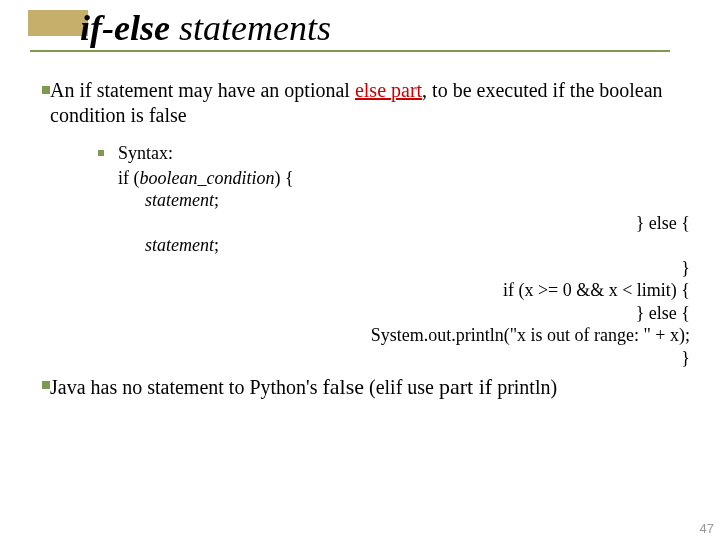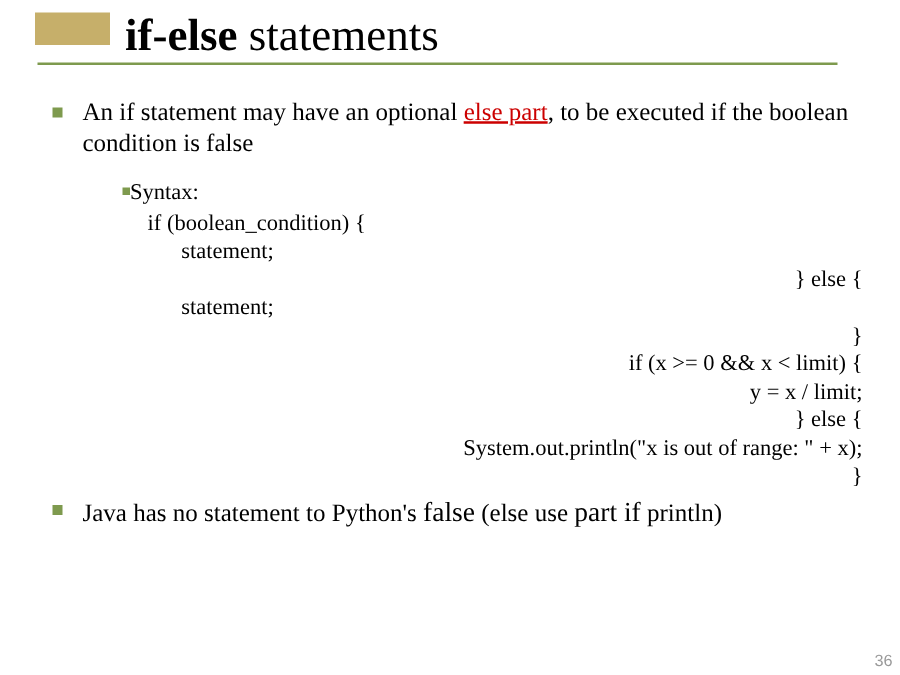--- a/index.html
+++ b/index.html
@@ -28,23 +28,24 @@
     top: 0;
     left: 0;
     width: 60px;
     height: 26px;
     background: #c6af6a;
   }
   .title-text {
     position: relative;
     font-size: 36px;
     line-height: 1.05;
-    padding-left: 72px;
+    padding-left: 52px;
     padding-top: 0px;
     white-space: nowrap;
+    font-style: italic;
   }
   .title-if {
     font-family: "Comic Sans MS", "Comic Sans", cursive;
     font-weight: bold;
   }
   .underline {
     position: absolute;
     left: 30px;
     top: 50px;
     width: 640px;
@@ -63,41 +64,41 @@
   .bullet-sq {
     width: 8px;
     height: 8px;
     background: #7e9a4e;
     display: inline-block;
     flex: 0 0 auto;
   }
   .row-l1 {
     display: flex;
     align-items: flex-start;
-    gap: 16px;
     margin-bottom: 8px;
   }
   .row-l1 .bullet-sq { margin-top: 8px; }
   .row-l2 {
     display: flex;
     align-items: flex-start;
+    gap: 14px;
     margin-left: 56px;
     margin-bottom: 2px;
     font-size: 18px;
   }
   .row-l2 .bullet-sq { width:6px; height:6px; margin-top: 8px; }
   .sublines {
     margin-left: 76px;
     font-size: 18px;
     line-height: 1.25;
   }
   .sublines div { white-space: pre; }
 
   .kw { font-family: "Comic Sans MS","Comic Sans",cursive; text-align: right; }
-  .ital { }
+  .ital { font-style: italic; }
   .red { color: #cc0000; text-decoration: underline; text-decoration-color: #cc0000; }
 
   .elif-kw, .elseif-kw {
     font-family: "Comic Sans MS","Comic Sans",cursive;
     font-size: 22px;
   }
 
   .pagenum {
     position: absolute;
     right: 6px;
@@ -138,31 +139,30 @@
     <div class="sublines">
       <div><span class="kw">if</span><span class="kw"> (</span><span class="kw ital">boolean_condition</span><span class="kw">) {</span></div>
       <div><span>      </span><span class="kw ital">statement</span><span class="kw">;</span></div>
       <div class="kw">} else {</div>
       <div><span>      </span><span class="kw ital">statement</span><span class="kw">;</span></div>
       <div class="kw">}</div>
     </div>
 
     <div class="sublines kw">
       <div>if (x &gt;= 0 &amp;&amp; x &lt; limit) {</div>
-      <div>    y = x / limit;</div>
       <div>} else {</div>
       <div>    System.out.println("x is out of range: " + x);</div>
       <div>}</div>
     </div>
 
     <div style="height:4px"></div>
 
     <div class="row-l1">
       <span class="bullet-sq"></span>
       <div>
-        <span>Java has no statement to Python's </span><span class="elif-kw">false</span><span> (else use </span><span class="elseif-kw">part if</span><span> println)</span>
+        <span>Java has no statement to Python's </span><span class="elif-kw">false</span><span> (elif use </span><span class="elseif-kw">part if</span><span> println)</span>
       </div>
     </div>
 
   </div>
 
-  <div class="pagenum">36</div>
+  <div class="pagenum">47</div>
 </div>
 
 </body></html>

